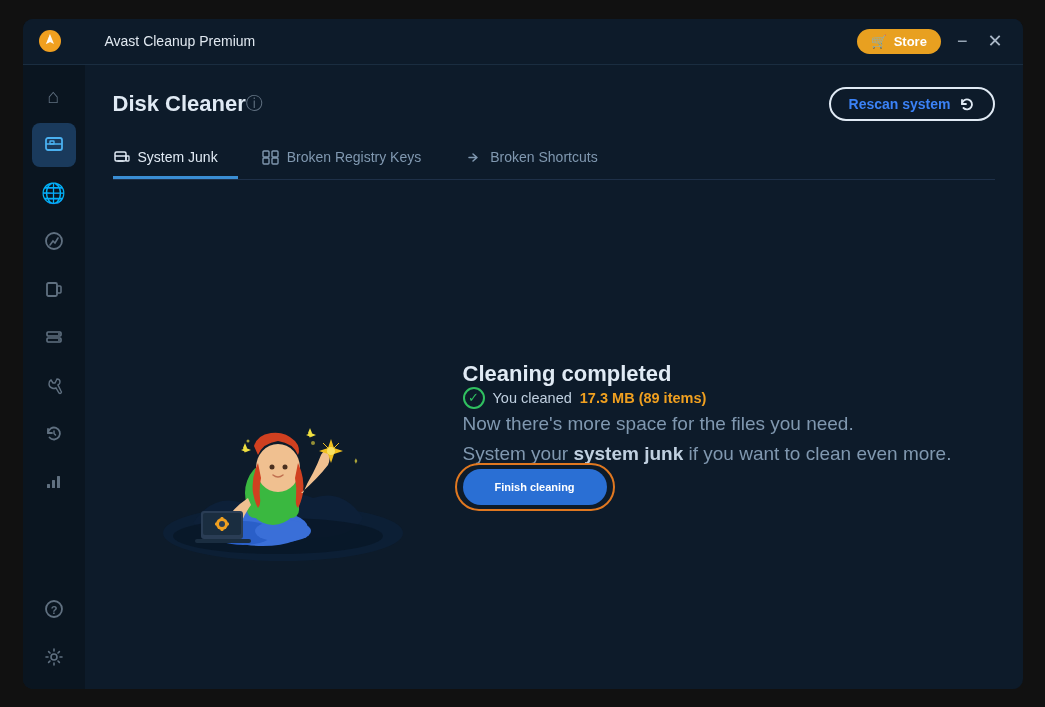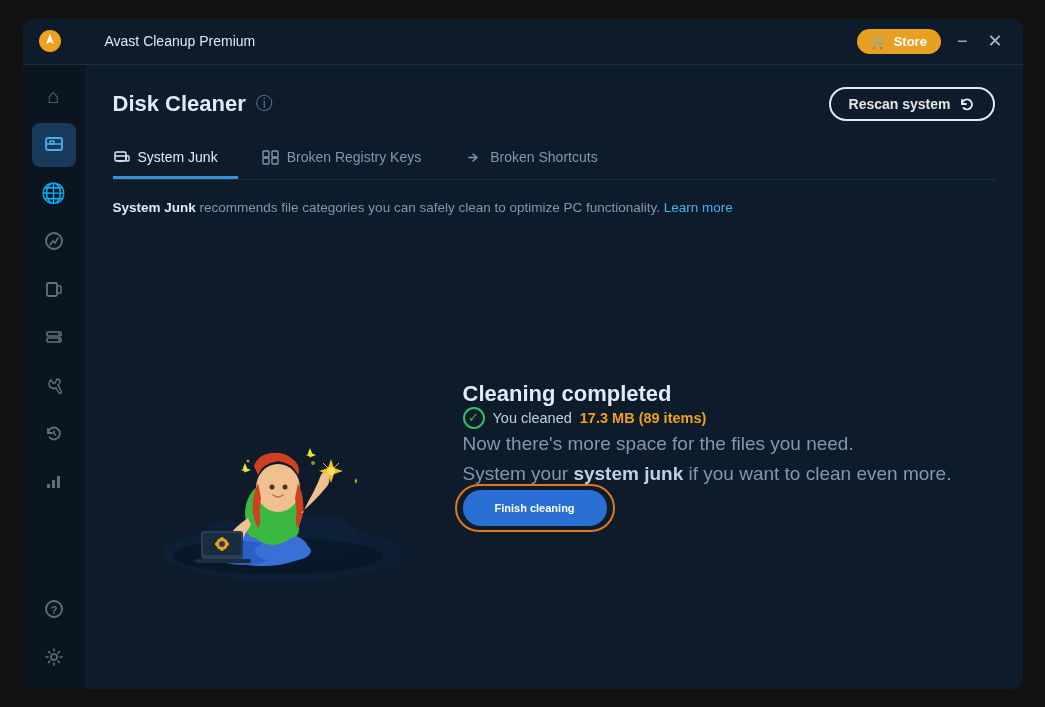--- a/index.html
+++ b/index.html
@@ -116,37 +116,37 @@
     
     .page-header {
       display: flex;
       align-items: center;
       justify-content: space-between;
       margin-bottom: 18px;
     }
     .page-title-row {
       display: flex;
       align-items: center;
-      gap: 10px;
+      gap: 0;
     }
     .page-title {
       color: #e0eaf4;
       font-size: 22px;
       font-weight: 700;
     }
     .info-icon {
       color: #607080;
       font-size: 17px;
       cursor: pointer;
     }
     .rescan-btn {
       background: transparent;
       border: 2px solid #e0eaf4;
       border-radius: 22px;
-      color: #e5e5e5;
+      color: #3b82f6;
       font-size: 14px;
       font-weight: 600;
       padding: 7px 18px;
       cursor: pointer;
       display: flex;
       align-items: center;
       gap: 8px;
     }
     
     .tabs {
@@ -401,24 +401,20 @@
           <span>Broken Registry Keys</span>
         </div>
         <div class="tab">
           <svg width="17" height="17" viewBox="0 0 17 17" fill="none">
             <path d="M4 8.5 L11 8.5 M8 5 L12 8.5 L8 12" stroke="#8098b0" stroke-width="1.5" stroke-linecap="round" stroke-linejoin="round" fill="none"></path>
           </svg>
           <span>Broken Shortcuts</span>
         </div>
       </div>
 
-      <div class="description">
-        <strong>System Junk</strong><span> recommends file categories you can safely clean to optimize PC functionality.</span>
-        <a href="#">Learn more</a>
-      </div>
 
       <div class="content-body">
 
         <div class="illustration">
           <svg class="illus-svg" viewBox="0 0 320 280" fill="none">
 
             <ellipse cx="170" cy="240" rx="120" ry="28" fill="#0d2038" opacity="0.8"></ellipse>
             <path d="M80 230 Q100 200 130 210 Q150 195 160 215 Q180 195 200 205 Q230 195 250 225 Q240 245 200 245 Q160 248 130 245 Q100 248 80 230 Z" fill="#0d2038"></path>
 
             <ellipse cx="165" cy="243" rx="105" ry="18" fill="#071422" opacity="0.6"></ellipse>

